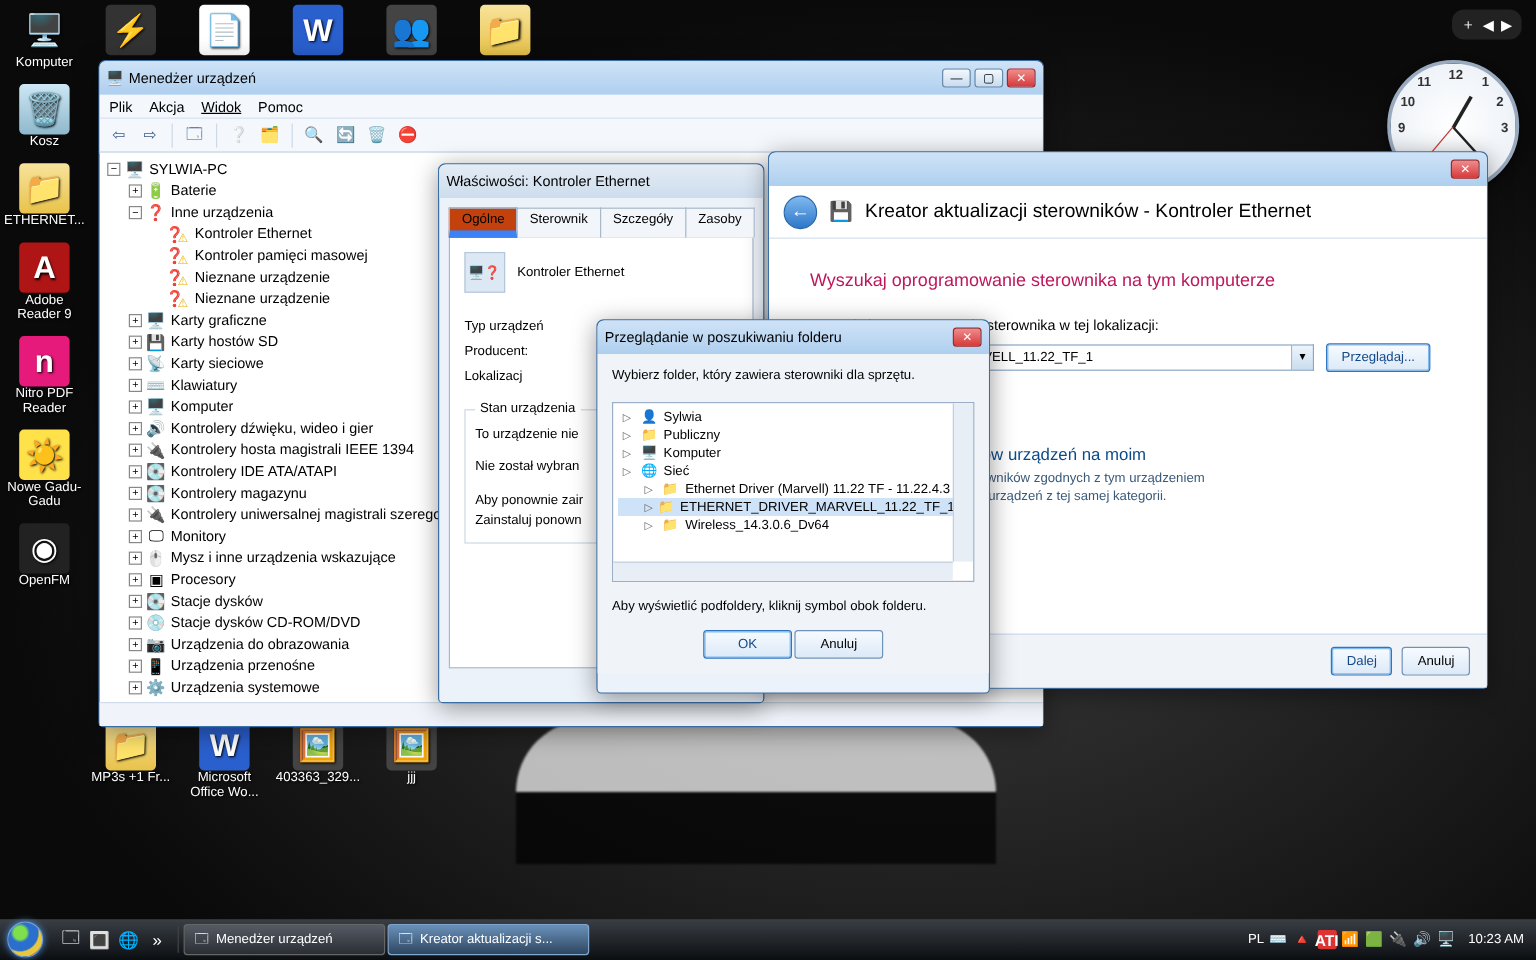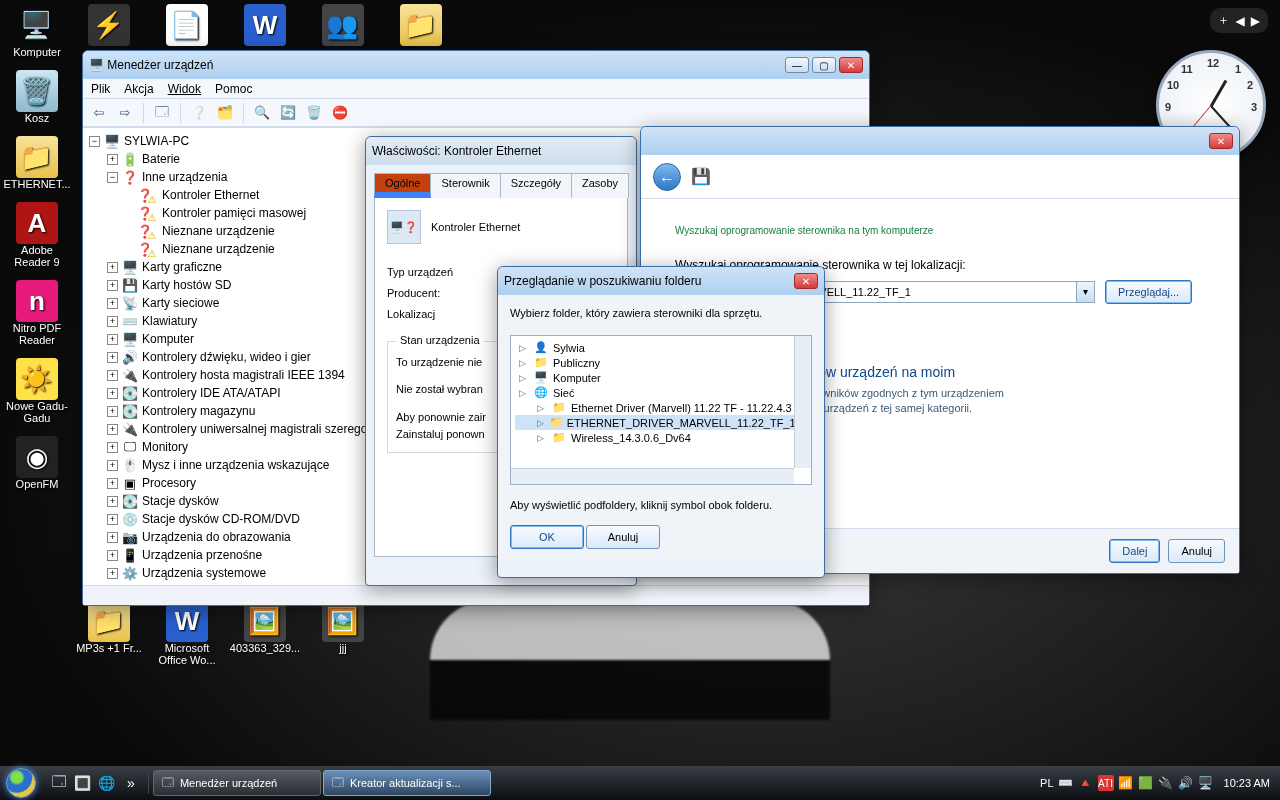--- a/index.html
+++ b/index.html
@@ -48,40 +48,40 @@
 .tab{padding:3px 10px;font-size:11px;border:1px solid #a9b8c9;background:#f2f6fb;border-bottom:none;margin-right:-1px;cursor:pointer;}
 .tab.active{background:#c2410c;border-bottom:6px solid #3b82f6;position:relative;}
 .tab-panel{border:1px solid #a9b8c9;background:#fff;padding:12px;font-size:11px;min-height:360px;margin-top:-1px;}
 .group-frame{border:1px solid #cdd8e4;padding:8px;margin-top:16px;}
 .group-label{position:relative;top:-16px;background:#fff;display:inline-block;padding:0 4px;font-size:11px;}
 
 
 .wiz-hdr{height:44px;display:flex;align-items:center;gap:10px;padding:0 12px;border-bottom:1px solid #d0dceb;background:#fff;}
 .wiz-back{width:28px;height:28px;border-radius:50%;background:linear-gradient(#7fb9ef,#2e77c9);color:#fff;display:flex;align-items:center;justify-content:center;font-size:16px;cursor:pointer;border:1px solid #2a66aa;}
 .wiz-body{flex:1;background:#fff;padding:18px 34px;font-size:12px;}
-.wiz-h1{color:#15803d;font-size:10px;margin:8px 0 22px;}
+.wiz-h1{color:#be185d;font-size:15px;margin:8px 0 22px;}
 .combo{display:flex;}
 .combo input{flex:1;height:22px;border:1px solid #8ba7c4;font-size:11px;padding:0 6px;}
 .combo .dd{width:18px;height:22px;border:1px solid #8ba7c4;border-left:0;background:linear-gradient(#eef5fc,#c9ddef);text-align:center;font-size:10px;line-height:20px;cursor:pointer;}
 .vbtn{height:24px;padding:0 12px;border:1px solid #6f93b8;background:linear-gradient(#f7fbff,#dbe9f7);border-radius:3px;font-size:11px;cursor:pointer;}
 .vbtn.accent{border-color:#2f76c0;box-shadow:0 0 0 1px #7fb9ef inset;color:#14488a;}
 .wiz-footer{display:flex;justify-content:flex-end;gap:8px;padding:10px 14px;background:#f0f4f9;border-top:1px solid #d0dceb;}
 .link-block{color:#0a4a8a;font-size:14px;margin-top:60px;}
 .link-desc{color:#3a5a7a;font-size:11px;margin-top:6px;line-height:1.4;}
 
 
 .browse-body{background:#f0f4f9;padding:12px;font-size:11px;}
 .folder-tree{border:1px solid #9bb0c8;background:#fff;height:150px;padding:4px;overflow:hidden;position:relative;}
 .ft-row{display:flex;align-items:center;gap:4px;padding:1px 0;cursor:pointer;}
 .ft-sel{background:#cfe3f8;}
 .ft-exp{width:10px;font-size:9px;color:#666;}
 .ft-ic{width:16px;text-align:center;}
 .ft-scroll{position:absolute;right:0;top:0;bottom:16px;width:17px;background:#e8eef5;border-left:1px solid #c0cedd;}
 .ft-hscroll{position:absolute;left:0;right:17px;bottom:0;height:16px;background:#e8eef5;border-top:1px solid #c0cedd;}
-.browse-btns{display:flex;justify-content:flex-start;gap:2px;margin-top:14px;}
+.browse-btns{display:flex;justify-content:center;gap:2px;margin-top:14px;}
 
 
 .clock{position:absolute;right:14px;top:50px;width:110px;height:110px;border-radius:50%;background:radial-gradient(#fff,#e8eef5);border:3px solid #99aabf;box-shadow:0 3px 8px rgba(0,0,0,.5);}
 .clock .num{position:absolute;font-size:11px;font-weight:bold;color:#333;}
 .hand{position:absolute;left:50%;top:50%;transform-origin:0 50%;background:#222;}
 .vol-ctrl{position:absolute;right:12px;top:8px;background:rgba(40,40,40,.8);border-radius:10px;padding:4px 8px;display:flex;gap:6px;align-items:center;}
 .vol-ctrl span{color:#fff;font-size:12px;cursor:pointer;}
 
 
 .taskbar{position:absolute;left:0;right:0;bottom:0;height:34px;background:linear-gradient(#3a3f46,#0b0e11);display:flex;align-items:center;padding-right:6px;color:#fff;font-size:11px;}
@@ -392,20 +392,21 @@
 
 <div class="win" style="left:640px;top:126px;width:600px;height:448px;">
   <div class="title-bar" style="justify-content:flex-end;">
     <div class="winbtns">
         <div class="winbtn close">✕</div>
       </div>
   </div>
   <div class="wiz-hdr">
     <div class="wiz-back">←</div>
     <span>💾</span>
+    <span>Kreator aktualizacji sterowników - Kontroler Ethernet</span>
   </div>
   <div class="wiz-body">
     <div class="wiz-h1">Wyszukaj oprogramowanie sterownika na tym komputerze</div>
     <div>Wyszukaj oprogramowanie sterownika w tej lokalizacji:</div>
     <div style="display:flex;gap:10px;margin-top:8px;align-items:center;">
       <div class="combo" style="flex:1;max-width:420px;">
         <input value="ETHERNET_DRIVER_MARVELL_11.22_TF_1" style="">
         <div class="dd">▾</div>
       </div>
       <button class="vbtn accent">Przeglądaj...</button>
@@ -493,21 +494,21 @@
       </div>
       <div class="task-btn active">
         <span>🗔</span>
         <span>Kreator aktualizacji s...</span>
       </div>
     </div>
   <div class="tray">
     <span>PL</span>
     <div class="tray-i">⌨️</div>
     <div class="tray-i">🔺</div>
-    <div class="tray-i" style="background:#d33;border-radius:2px;font-size:10px;font-weight:normal;">ATI</div>
+    <div class="tray-i" style="background:#d33;border-radius:2px;font-size:13px;font-weight:bold;">ATI</div>
     <div class="tray-i">📶</div>
     <div class="tray-i">🟩</div>
     <div class="tray-i">🔌</div>
     <div class="tray-i">🔊</div>
     <div class="tray-i">🖥️</div>
     <span style="margin-left:6px;">10:23 AM</span>
   </div>
 </div>
 
 </body></html>

